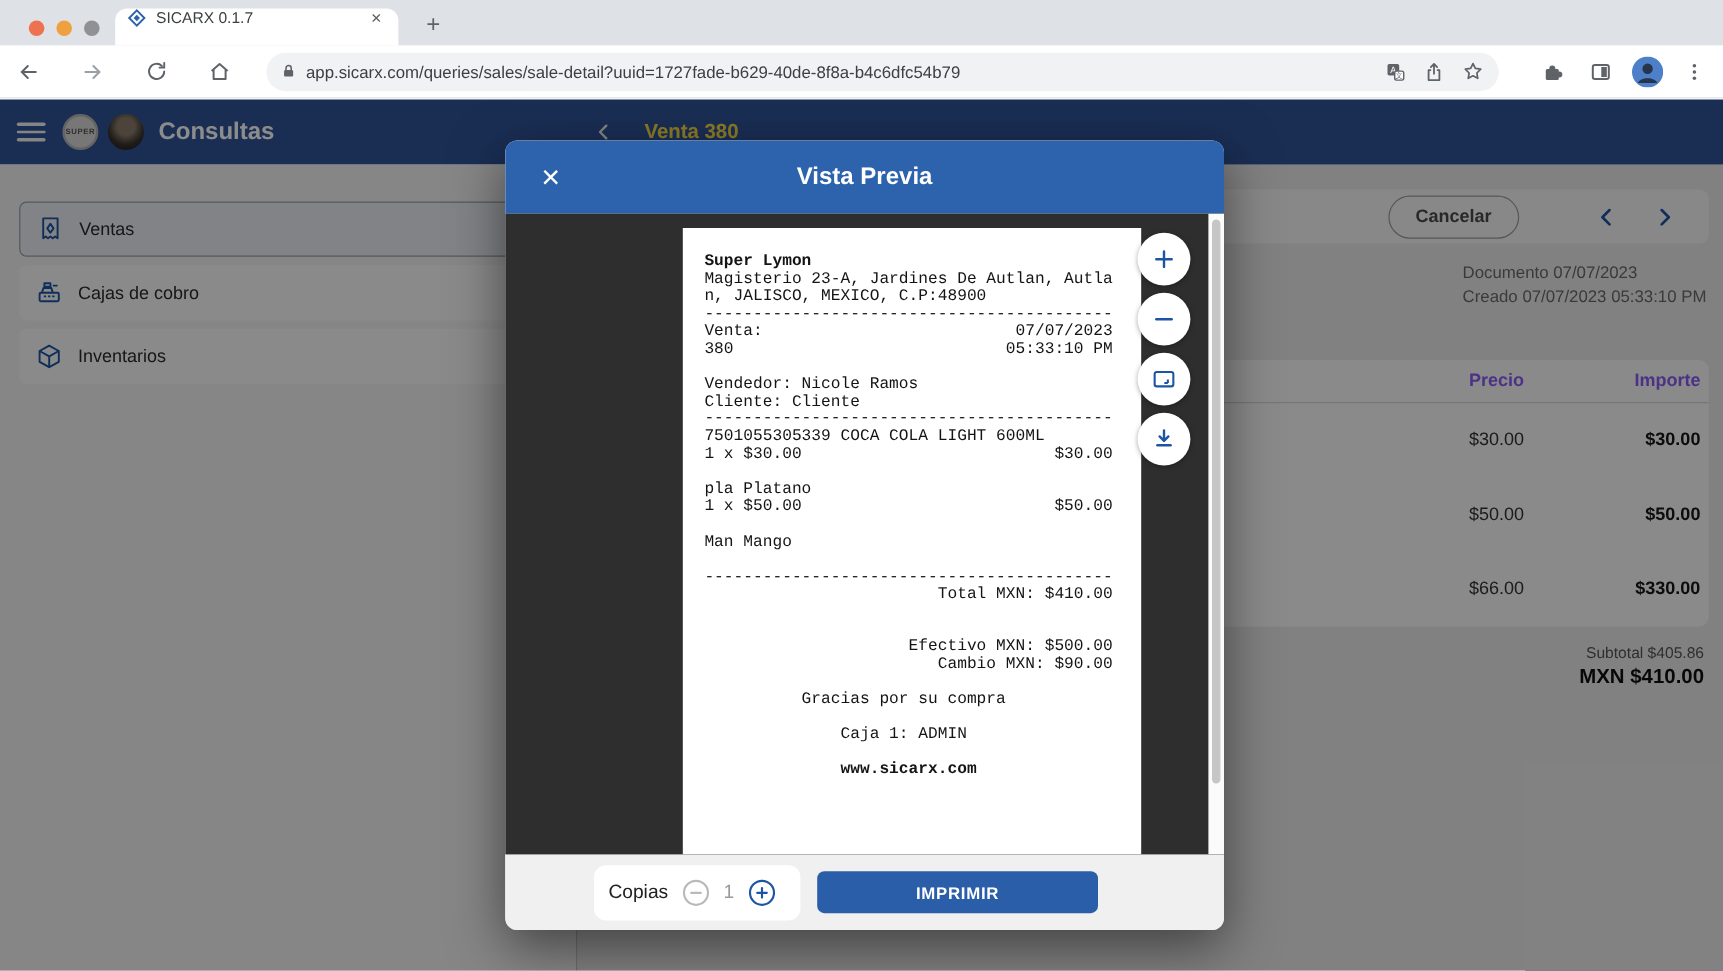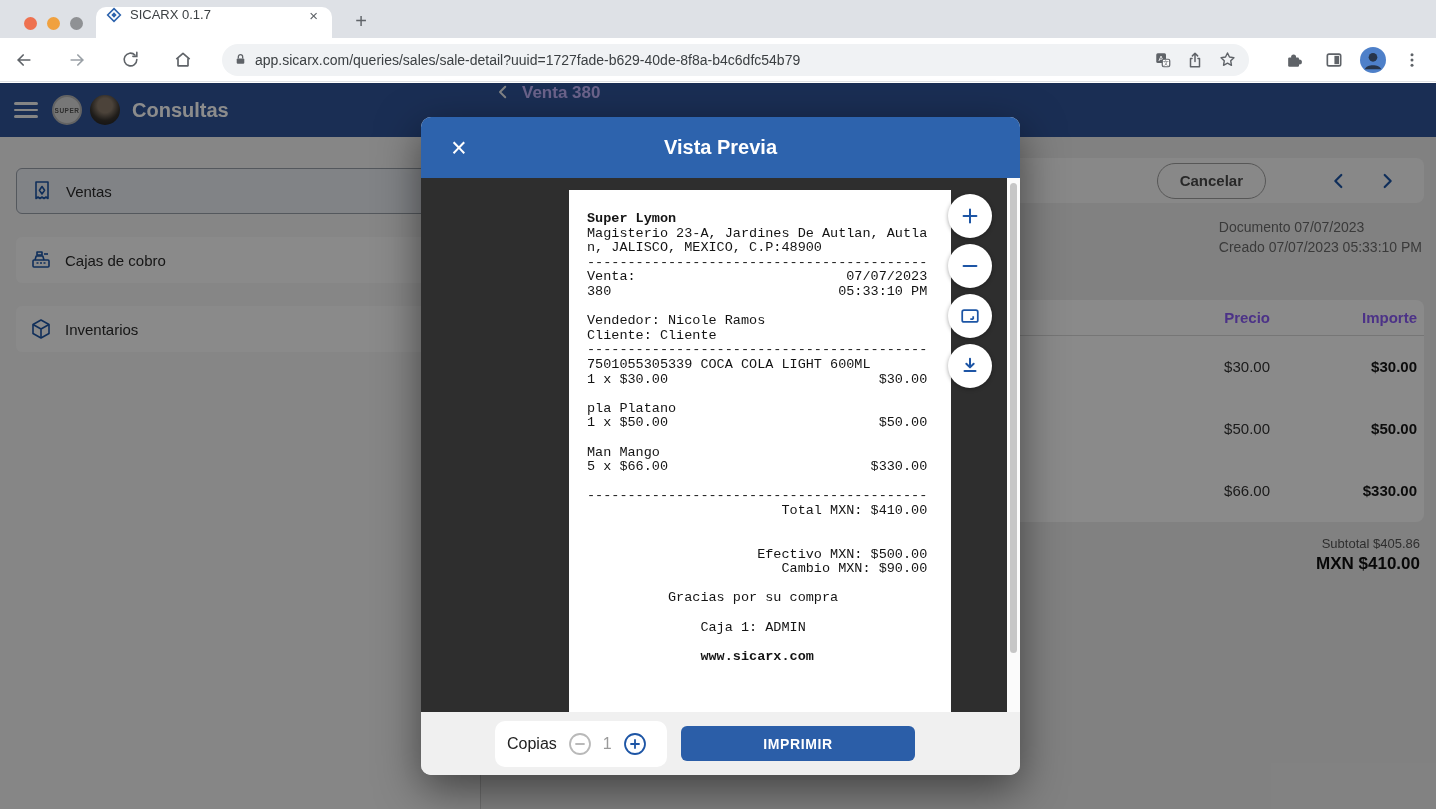--- a/index.html
+++ b/index.html
@@ -32,27 +32,27 @@
             display:flex; align-items:center; padding:0 14px; }
   .burger { width:24px; display:flex; flex-direction:column; gap:4px; margin-right:14px; }
   .burger span { display:block; height:2.5px; background:#f2f2f2; border-radius:2px; }
   .logo-circle { width:30px; height:30px; border-radius:50%; background:#d9d9d9; border:2px solid #b5b5b5;
                  color:#555; font-size:6.5px; font-weight:bold; display:flex; align-items:center;
                  justify-content:center; margin-right:8px; letter-spacing:.5px; }
   .user-circle { width:30px; height:30px; border-radius:50%;
                  background:radial-gradient(circle at 50% 35%, #8a7a6a 0 30%, #3a3530 60%, #17191c 100%);
                  margin-right:12px; }
   .app-title { color:#fff; font-size:20px; font-weight:bold; }
-  .crumb { position:absolute; left:494px; top:0; height:54px; display:flex; align-items:flex-start; gap:10px;
-           color:#c4b5fd; font-size:17px; font-weight:bold; }
+  .crumb { position:absolute; left:494px; top:0; height:54px; display:flex; align-items:center; gap:25px;
+           color:#fde047; font-size:17px; font-weight:bold; }
 
   .body { position:absolute; left:0; top:54px; right:0; bottom:0; display:flex; }
   .sidebar { width:481px; background:#f4f4f4; border-right:1px solid #c9c9c9; padding:31px 16px 0; }
   .sideitem { height:46px; border-radius:6px; background:#fbfbfb; display:flex; align-items:center;
-              padding:0 13px; margin-bottom:23px; font-size:15px; color:#2b2b2b; }
+              padding:0 13px; margin-bottom:7px; font-size:15px; color:#2b2b2b; }
   .sideitem.selected { background:#eceff5; border:1px solid #99a0aa; }
   .sideitem .sicon { margin-right:12px; display:flex; }
 
   .main { flex:1; position:relative; }
   .toolcard { position:absolute; left:16px; right:12px; top:21px; height:45px; background:#f8f8f8;
               border-radius:8px; display:flex; align-items:center; justify-content:flex-end;
               padding-right:22px; }
   .cancel-btn { height:36px; padding:0 22px; border:1.5px solid #9e9e9e; border-radius:18px;
                 background:transparent; color:#4a4a4a; font-weight:bold; font-size:15px;
                 display:flex; align-items:center; margin-right:40px; font-family:inherit; }
@@ -325,21 +325,20 @@
           <div class="rl">Vendedor: Nicole Ramos</div>
           <div class="rl">Cliente: Cliente</div>
           <div class="rl">------------------------------------------</div>
           <div class="rl">7501055305339 COCA COLA LIGHT 600ML</div>
           <div class="rl">1 x $30.00                          $30.00</div>
           <div class="rl"> </div>
           <div class="rl">pla Platano</div>
           <div class="rl">1 x $50.00                          $50.00</div>
           <div class="rl"> </div>
           <div class="rl">Man Mango</div>
-          <div class="rl">5 x $66.00                         $330.00</div>
           <div class="rl"> </div>
           <div class="rl">------------------------------------------</div>
           <div class="rl">                        Total MXN: $410.00</div>
           <div class="rl"> </div>
           <div class="rl"> </div>
           <div class="rl">                     Efectivo MXN: $500.00</div>
           <div class="rl">                        Cambio MXN: $90.00</div>
           <div class="rl"> </div>
           <div class="rl">          Gracias por su compra</div>
           <div class="rl"> </div>

